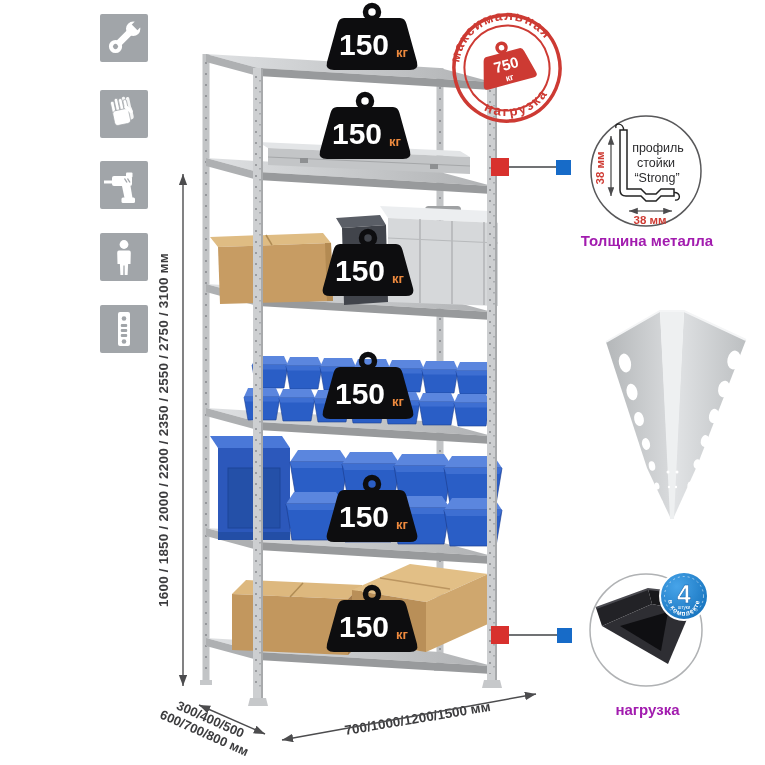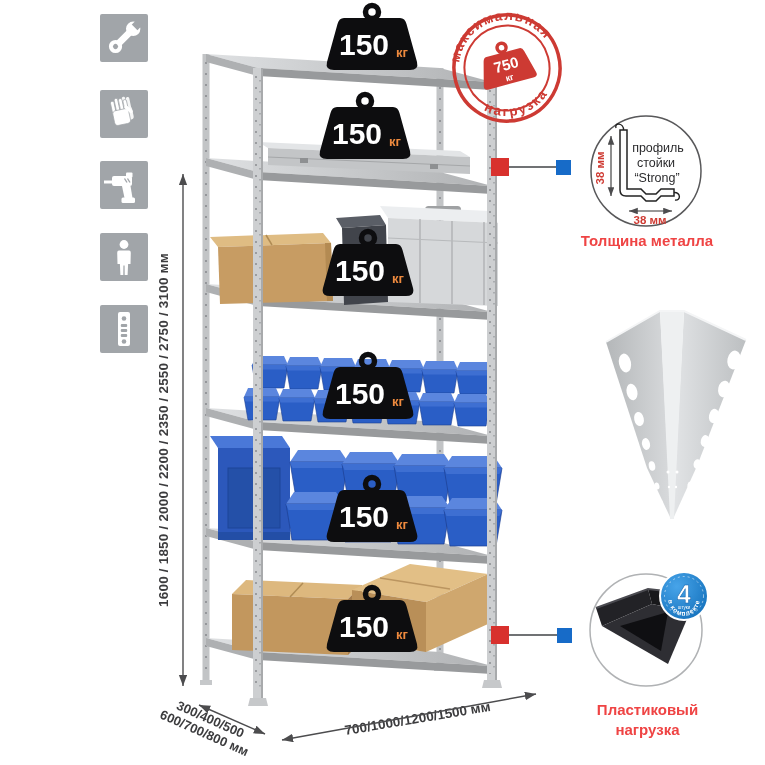--- a/index.html
+++ b/index.html
@@ -9,21 +9,21 @@
   .icon-sq{position:absolute;left:100px;width:48px;height:48px;background:#a1a5a9;border-radius:2px;}
   .icon-sq svg{display:block;width:48px;height:48px;}
   .height-label{position:absolute;left:-54px;top:420px;width:440px;height:20px;
     transform:rotate(-90deg);transform-origin:220px 10px;text-align:center;
     font-size:13.5px;font-weight:bold;color:#3c3c3e;letter-spacing:.2px;white-space:nowrap;}
   .depth-label{position:absolute;left:128px;top:712px;width:158px;text-align:center;
     transform:rotate(24deg);font-size:13px;font-weight:bold;color:#3c3c3e;line-height:1.15;}
   .width-label{position:absolute;left:295px;top:711px;width:245px;text-align:center;
     transform:rotate(-9.5deg);font-size:13.5px;font-weight:bold;color:#3c3c3e;white-space:nowrap;}
   .caption{position:absolute;text-align:center;font-size:15px;font-weight:bold;
-    color:#ef4444;line-height:1.3;}
+    color:#a21caf;line-height:1.3;}
   .profile-caption{left:556px;top:231px;width:182px;}
   .foot-caption{left:560px;top:700px;width:175px;}
   svg text{font-family:"Liberation Sans",sans-serif;}
 </style>
 </head>
 <body>
 
 <div class="stage">
 
   <div class="icon-sq" style="top:14px">
@@ -87,21 +87,20 @@
   <div class="depth-label">
     <div>300/400/500</div>
     <div>600/700/800 мм</div>
   </div>
   <div class="width-label">700/1000/1200/1500 мм</div>
 
   <div class="caption profile-caption">
     <div>Толщина металла</div>
   </div>
   <div class="caption foot-caption">
-    <div>Пластиковый</div>
     <div>нагрузка</div>
   </div>
 
   <svg class="scene" viewBox="0 0 765 765">
     <defs>
       <linearGradient id="shelfG" x1="0" y1="0" x2="1" y2="0">
         <stop offset="0" stop-color="#dfe1e3"></stop>
           <stop offset="1" stop-color="#b0b2b4"></stop>
       </linearGradient>
       <linearGradient id="mpL" x1="0" y1="0" x2="1" y2="0">

